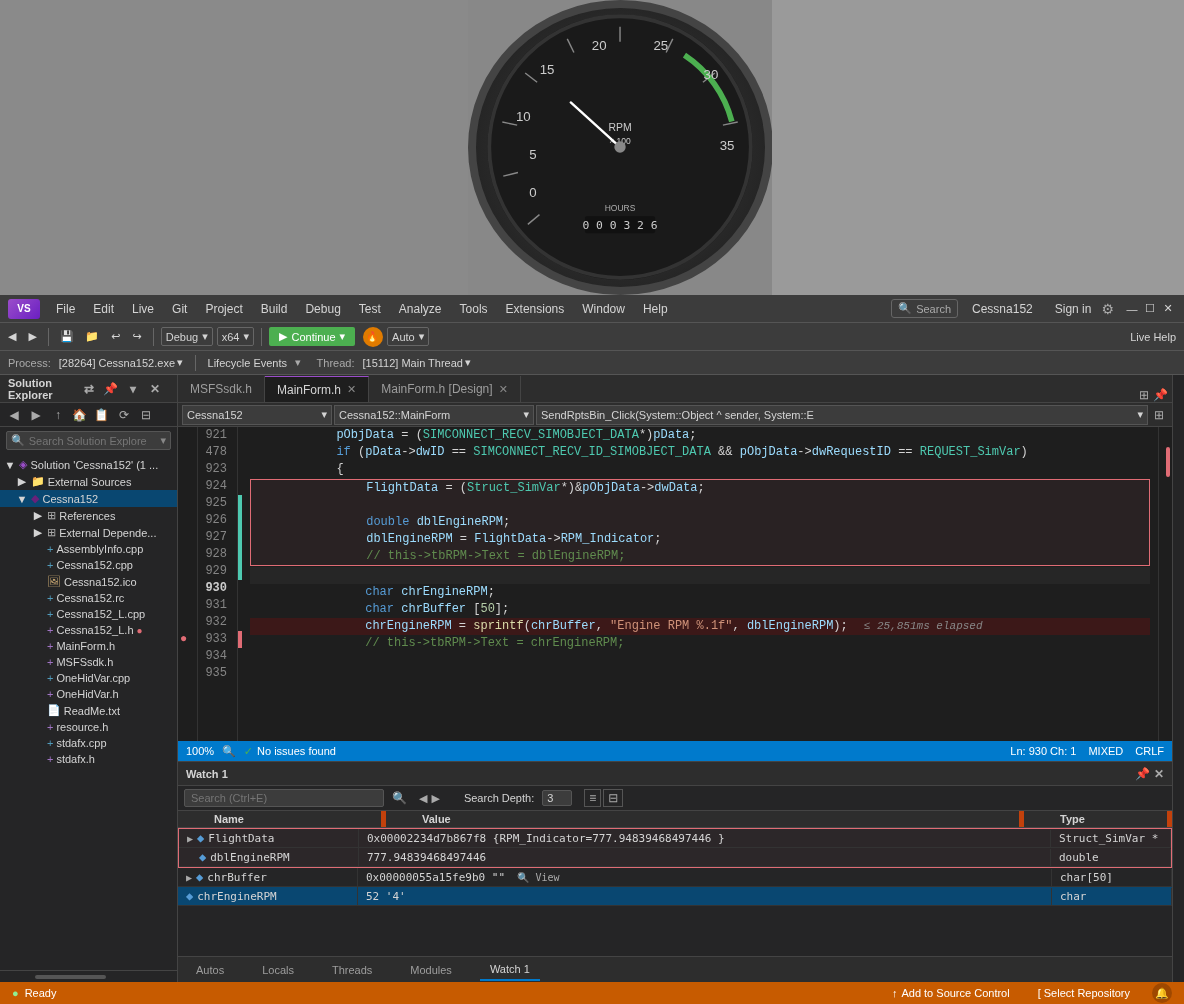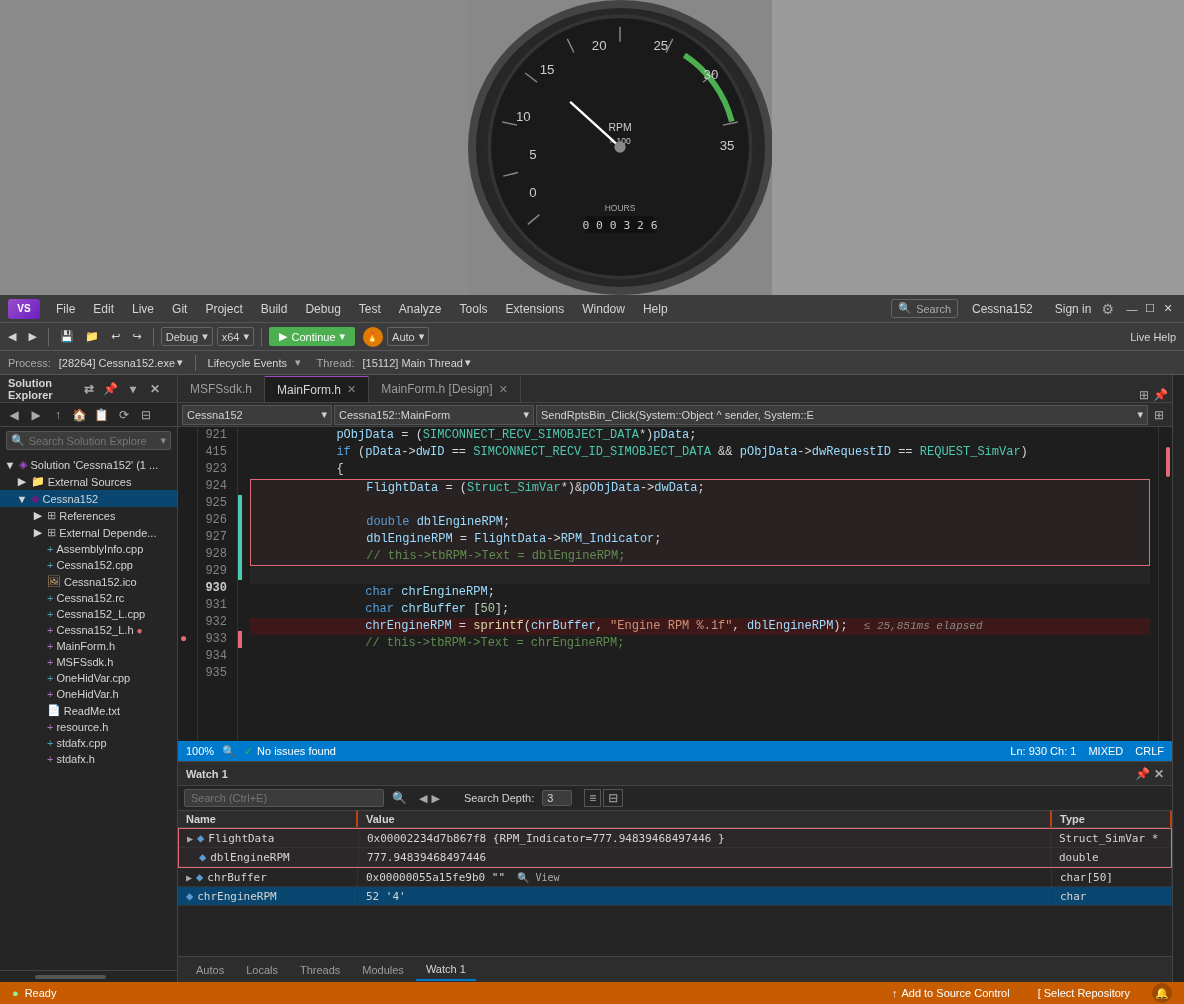--- a/index.html
+++ b/index.html
@@ -425,21 +425,22 @@
     .watch-col-headers {
       display: flex;
       background: #2d2d2d;
       border-bottom: 1px solid #444;
       font-size: 11px;
       font-weight: 600;
       color: #d4d4d4;
     }
     .watch-col {
       padding: 2px 8px;
-      border-right: 2px solid #c2410c;
+      border-right: 5px solid #c2410c;
+      margin-left: 28px;
     }
     .col-name { width: 180px; flex-shrink: 0; }
     .col-value { flex: 1; }
     .col-type { width: 120px; flex-shrink: 0; }
     .watch-row {
       display: flex;
       align-items: center;
       font-size: 11px;
       border-bottom: 1px solid #333;
       font-family: 'Consolas', monospace;
@@ -461,21 +462,21 @@
     }
 
     
     .bottom-tabs {
       height: 26px;
       background: #2d2d2d;
       display: flex;
       align-items: center;
       border-top: 1px solid #444;
       padding: 0 8px;
-      gap: 2px;
+      gap: 18px;
     }
     .bottom-tab {
       padding: 4px 10px;
       color: #9d9d9d;
       cursor: pointer;
       font-size: 11px;
       border-radius: 3px 3px 0 0;
     }
     .bottom-tab.active {
       color: #d4d4d4;
@@ -851,21 +852,21 @@
           <div style="height:17px;"></div>
           <div style="height:17px;display:flex;align-items:center;padding-left:2px;">
             <span style="color:#e06c75;font-size:12px;">●</span>
           </div>
           <div style="height:17px;"></div>
           <div style="height:17px;"></div>
         </div>
 
         <div class="line-numbers">
           <div class="line-num">921</div>
-          <div class="line-num">415</div>
+          <div class="line-num">478</div>
           <div class="line-num">923</div>
           <div class="line-num">924</div>
           <div class="line-num">925</div>
           <div class="line-num">926</div>
           <div class="line-num">927</div>
           <div class="line-num">928</div>
           <div class="line-num">929</div>
           <div class="line-num" style="background:#1e1e1e;color:#ccc;font-weight:bold;">930</div>
           <div class="line-num">931</div>
           <div class="line-num">932</div>

